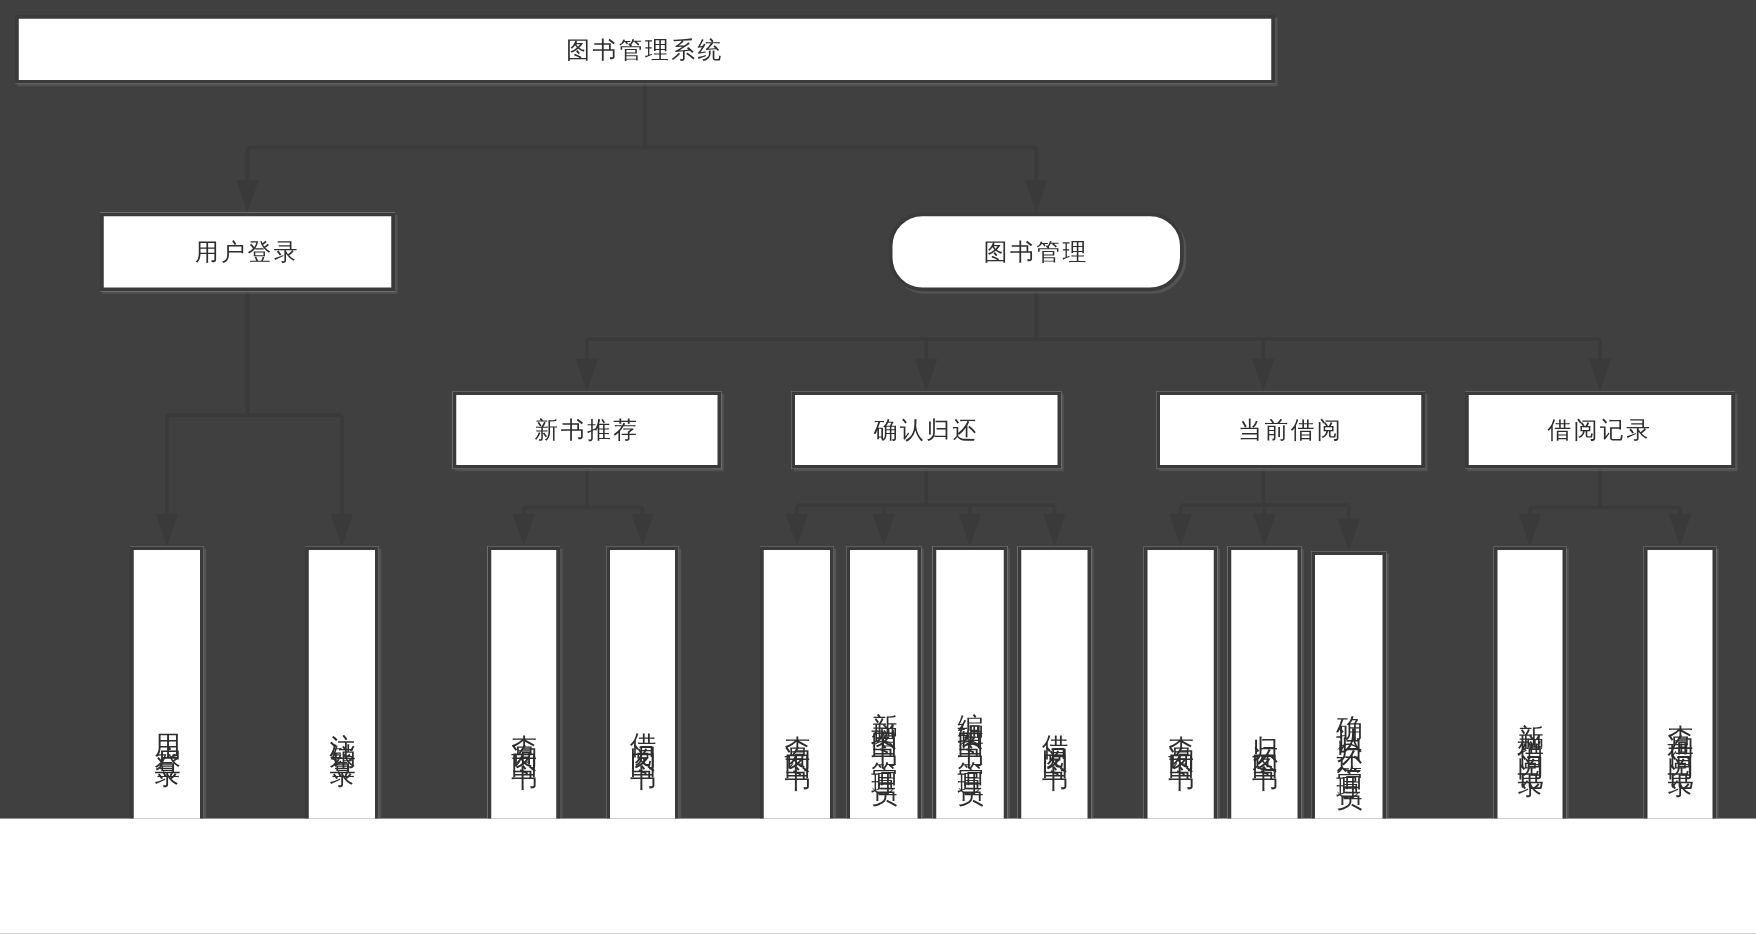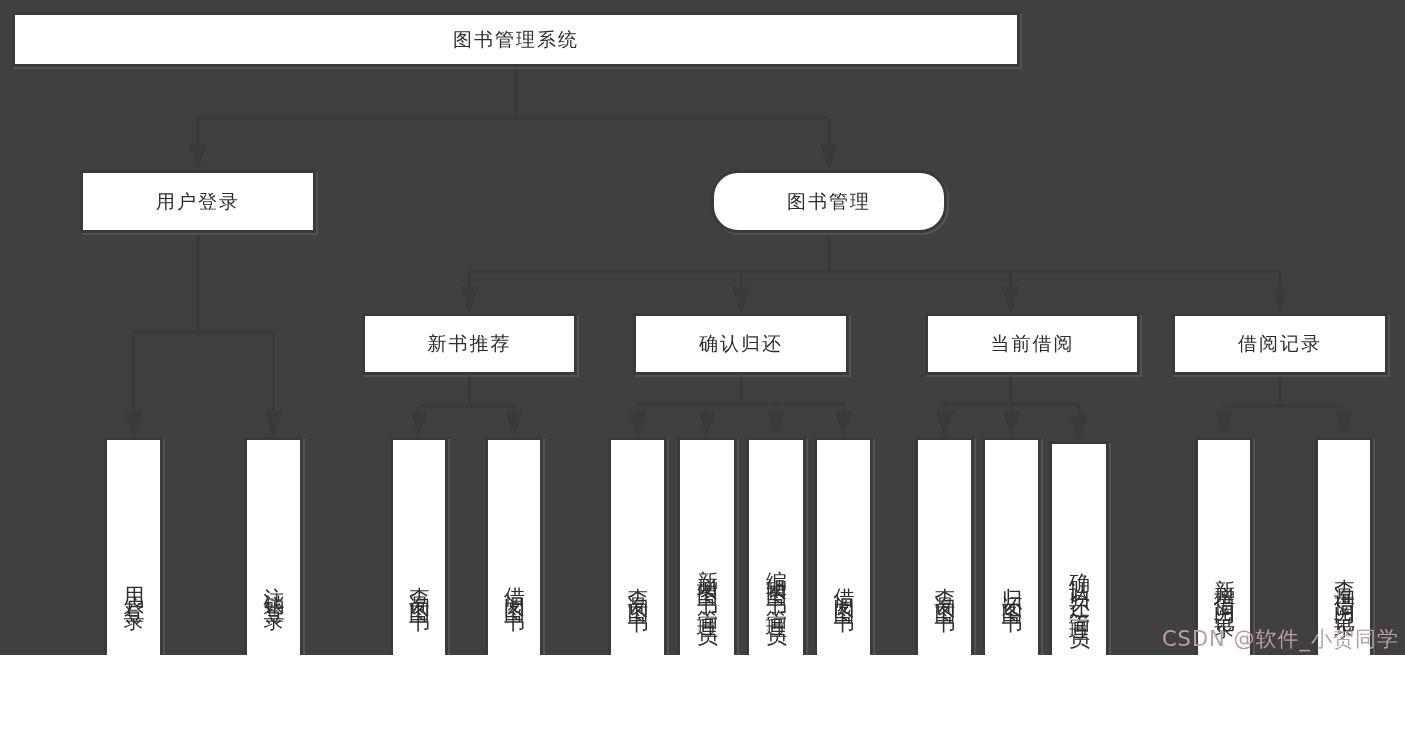--- a/index.html
+++ b/index.html
@@ -136,14 +136,13 @@
       <div class="node node-v" style="left: 1049px; top: 441px; width: 60px; height: 301px; border-color: rgb(58, 58, 58);">
         <span>确认归还（管理员）</span>
       </div>
       <div class="node node-v" style="left: 1195px; top: 437px; width: 58px; height: 298px; border-color: rgb(58, 58, 58);">
         <span>新增借阅记录</span>
       </div>
       <div class="node node-v" style="left: 1315px; top: 437px; width: 58px; height: 298px; border-color: rgb(58, 58, 58);">
         <span>查询借阅记录</span>
       </div>
     </div>
-  <div class="watermark" style="color: rgb(185, 160, 160);">CSDN @软件_小贺同学</div>
 </div>
 
 </body></html>

